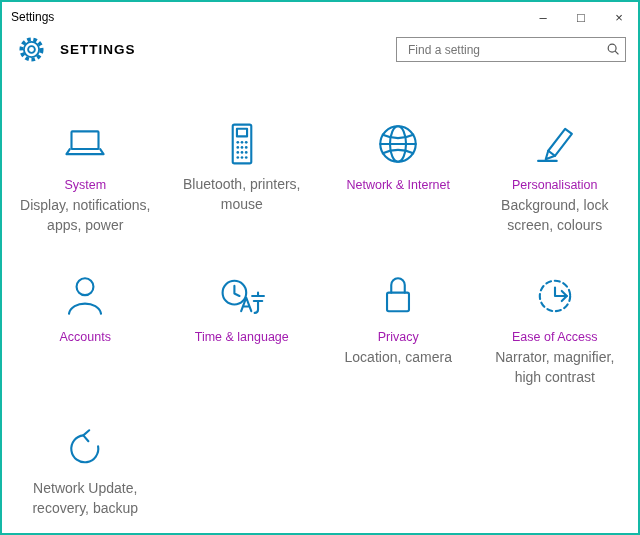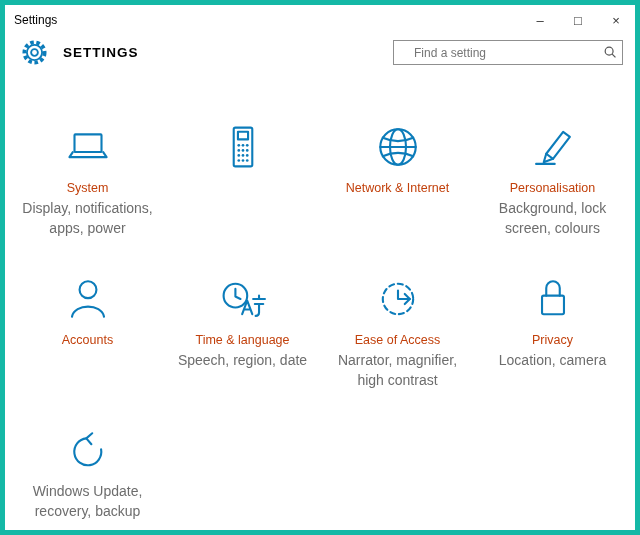--- a/index.html
+++ b/index.html
@@ -1,48 +1,48 @@
 <!DOCTYPE html>
 <html><head>
 <meta charset="utf-8">
 <style>
   html,body{margin:0;padding:0;background:#e8e8e8;}
   body{font-family:"Liberation Sans","DejaVu Sans",sans-serif;}
   .window{
     position:relative;width:640px;height:535px;background:#ffffff;
-    border:5px solid #14b8a6;box-sizing:border-box;overflow:hidden;
+    border:2px solid #14b8a6;box-sizing:border-box;overflow:hidden;
   }
   
   .titlebar{height:30px;display:flex;align-items:center;justify-content:space-between;}
   .titlebar-title{font-size:12px;color:#000;padding-left:9px;}
   .win-controls{display:flex;height:30px;}
   .win-btn{
     width:38px;height:30px;display:flex;align-items:center;justify-content:center;
     font-size:13px;color:#333;cursor:default;user-select:none;
   }
   
   .header{display:flex;align-items:center;justify-content:space-between;padding:4px 12px 10px 16px;}
   .header-left{display:flex;align-items:center;}
   .gear{width:27px;height:27px;display:block;}
   .app-title{font-size:13.5px;font-weight:600;letter-spacing:1px;color:#000;margin-left:15px;}
   .searchbox{position:relative;width:230px;}
   .searchbox input{
     width:100%;height:25px;box-sizing:border-box;border:1px solid #8f8f8f;
-    font-family:inherit;font-size:12px;color:#222;padding:0 26px 0 20px;outline:none;background:#fff;
+    font-family:inherit;font-size:12px;color:#222;padding:0 26px 0 11px;outline:none;background:#fff;
   }
   .search-glyph{position:absolute;right:6px;top:5px;width:14px;height:14px;}
   
   .grid{
     display:grid;grid-template-columns:repeat(4,1fr);
     padding:0 5px;margin-top:36px;row-gap:26px;
   }
   .tile{text-align:center;cursor:default;}
   .tile-icon{height:62px;display:flex;align-items:flex-end;justify-content:center;}
   .tile-icon svg{width:54px;height:54px;display:block;}
-  .tile-title{font-size:12.5px;color:#c2410c;margin-top:7px;}
+  .tile-title{font-size:12.5px;color:#a21caf;margin-top:7px;}
   .tile-sub{font-size:14px;color:#6d6d6d;margin-top:4px;line-height:1.4;padding:0 11px;}
   .icon-stroke{stroke:#0c7cba;stroke-width:2.5;fill:none;stroke-linecap:round;stroke-linejoin:round;}
   .icon-fill{fill:#0c7cba;stroke:none;}
 </style>
 </head>
 <body>
 
 <div class="window">
 
   <div class="titlebar">
@@ -101,20 +101,21 @@
             <circle class="icon-fill" cx="32" cy="36" r="1.6"></circle>
             <circle class="icon-fill" cx="37" cy="36" r="1.6"></circle>
           <circle class="icon-fill" cx="27" cy="42" r="1.6"></circle>
             <circle class="icon-fill" cx="32" cy="42" r="1.6"></circle>
             <circle class="icon-fill" cx="37" cy="42" r="1.6"></circle>
           <circle class="icon-fill" cx="27" cy="48" r="1.6"></circle>
             <circle class="icon-fill" cx="32" cy="48" r="1.6"></circle>
             <circle class="icon-fill" cx="37" cy="48" r="1.6"></circle>
         </svg>
       </div>
+      <div class="tile-sub">Bluetooth, printers, mouse</div>
     </div>
 
     <div class="tile">
       <div class="tile-icon">
         <svg viewBox="0 0 64 64">
           <circle class="icon-stroke" cx="32" cy="32" r="21"></circle>
           <ellipse class="icon-stroke" cx="32" cy="32" rx="9.5" ry="21"></ellipse>
           <line class="icon-stroke" x1="11" y1="32" x2="53" y2="32"></line>
           <path class="icon-stroke" d="M14 21 Q32 29 50 21" stroke-width="2"></path>
           <path class="icon-stroke" d="M14 43 Q32 35 50 43" stroke-width="2"></path>
@@ -148,53 +149,52 @@
     <div class="tile">
       <div class="tile-icon">
         <svg viewBox="0 0 64 64">
           <circle class="icon-stroke" cx="23" cy="28" r="14"></circle>
           <path class="icon-stroke" d="M23 20 V29 L29 32" stroke-width="2"></path>
           <path class="icon-stroke" d="M31 50 L37 34 L43 50 M33.5 44.5 H40.5" stroke-width="2.2"></path>
           <path class="icon-stroke" d="M44 32 H58 M51 28 V32 M46 38 H56 M51 38 V48 Q51 52 47 52" stroke-width="2.2"></path>
         </svg>
       </div>
       <div class="tile-title">Time &amp; language</div>
-      <div class="tile-sub">Speech, region, date</div>
+    </div>
+
+    <div class="tile">
+      <div class="tile-icon">
+        <svg viewBox="0 0 64 64">
+          <path class="icon-stroke" d="M24 28 V19 a8 8 0 0 1 16 0 V28"></path>
+          <rect class="icon-stroke" x="19" y="28" width="26" height="22" rx="2"></rect>
+        </svg>
+      </div>
+      <div class="tile-title">Privacy</div>
+      <div class="tile-sub">Location, camera</div>
     </div>
 
     <div class="tile">
       <div class="tile-icon">
         <svg viewBox="0 0 64 64">
           <circle class="icon-stroke" cx="32" cy="32" r="18" stroke-dasharray="6 4.5"></circle>
           <path class="icon-stroke" d="M32 22 V32 H46"></path>
           <path class="icon-stroke" d="M46 32 L40 26 M46 32 L40 38"></path>
         </svg>
       </div>
       <div class="tile-title">Ease of Access</div>
       <div class="tile-sub">Narrator, magnifier, high contrast</div>
     </div>
 
     <div class="tile">
       <div class="tile-icon">
         <svg viewBox="0 0 64 64">
-          <path class="icon-stroke" d="M24 28 V19 a8 8 0 0 1 16 0 V28"></path>
-          <rect class="icon-stroke" x="19" y="28" width="26" height="22" rx="2"></rect>
-        </svg>
-      </div>
-      <div class="tile-title">Privacy</div>
-      <div class="tile-sub">Location, camera</div>
-    </div>
-
-    <div class="tile">
-      <div class="tile-icon">
-        <svg viewBox="0 0 64 64">
           <path class="icon-stroke" d="M30 17 A16 16 0 1 0 47.5 30"></path>
           <path class="icon-stroke" d="M30 17 L37 11 M30 17 L36 24"></path>
         </svg>
       </div>
-      <div class="tile-sub">Windows Update, recovery, backup</div>
+      <div class="tile-sub">Network Update, recovery, backup</div>
     </div>
 
     <div></div>
     <div></div>
     <div></div>
   </div>
 </div>
 
 </body></html>

